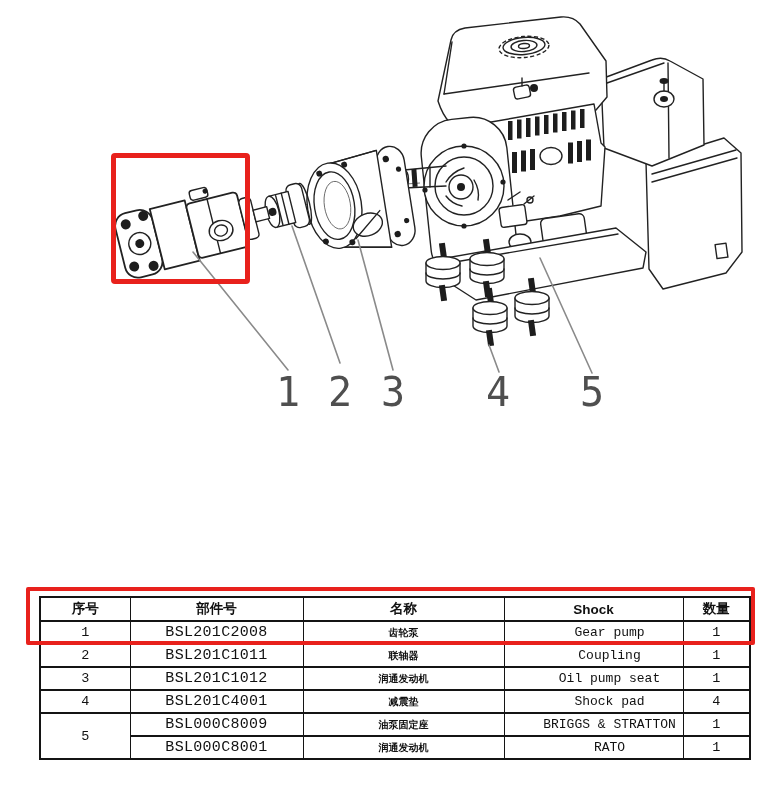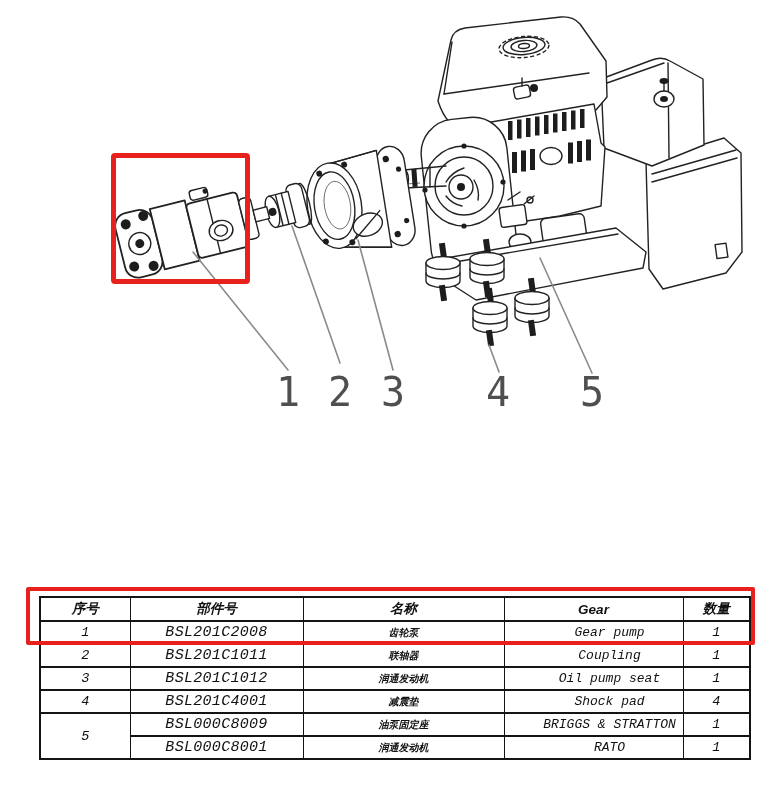--- a/index.html
+++ b/index.html
@@ -29,21 +29,21 @@
   .hl-diagram{left:111px; top:153px; width:139px; height:131px; border-width:5px; border-radius:4px;}
   .hl-table{left:26px; top:587px; width:729px; height:58px; border-width:4px; border-radius:2px;}
 
   
   .parts-table{position:absolute; left:39px; top:596px; width:710px;
                border-collapse:collapse; table-layout:fixed;
                border:2.4px solid var(--table-border); z-index:2;}
   .parts-table th,.parts-table td{
       border:1.4px solid var(--table-border);
       border-top-width:2px; border-bottom-width:2px;
-      text-align:center; vertical-align:middle; overflow:hidden; white-space:nowrap;font-style:italic;}
+      text-align:center; vertical-align:middle; overflow:hidden; white-space:nowrap;}
   .parts-table th{height:24px; font-size:13.5px; font-weight:bold;}
   .parts-table td{height:23px;}
   .c-no{font-family:"Liberation Mono", monospace; font-size:13.5px;}
   .c-part{font-family:"Liberation Mono", monospace; font-size:15px; letter-spacing:.3px;}
   .c-cn{font-size:10px; font-weight:bold;}
   .c-en{font-family:"Liberation Mono", monospace; font-size:13px;padding-left:32px;}
   .c-qty{font-family:"Liberation Mono", monospace; font-size:13.5px;}
 </style>
 </head>
 <body>
@@ -262,21 +262,21 @@
         <col style="width:173px">
         <col style="width:201px">
       <col style="width:179px">
         <col style="width:67px">
     </colgroup>
     <thead>
       <tr>
         <th>序号</th>
         <th>部件号</th>
         <th>名称</th>
-        <th>Gear</th>
+        <th>Shock</th>
         <th>数量</th>
       </tr>
     </thead>
     <tbody>
       <tr>
         <td class="c-no">1</td>
         <td class="c-part">BSL201C2008</td>
         <td class="c-cn">齿轮泵</td>
         <td class="c-en">Gear pump</td>
         <td class="c-qty">1</td>

